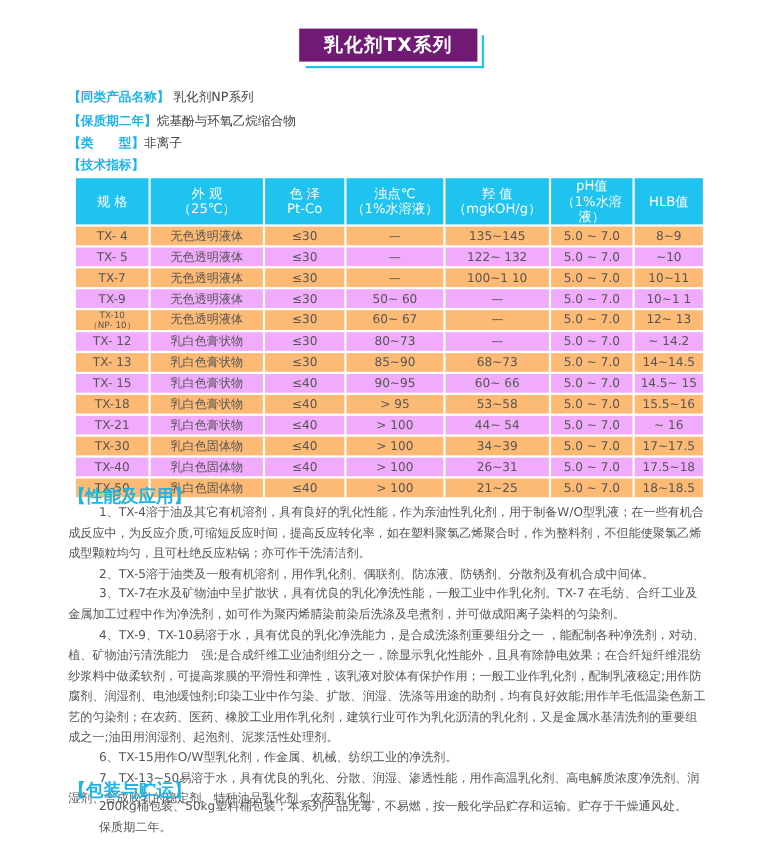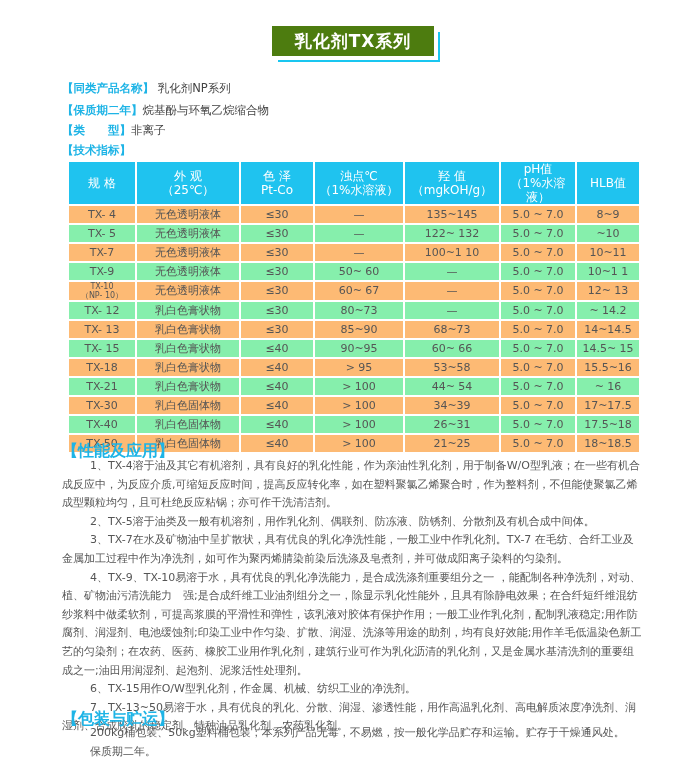--- a/index.html
+++ b/index.html
@@ -2,33 +2,33 @@
 <html><head>
   <meta charset="utf-8">
   <style>
     html, body { margin: 0; padding: 0; background: #ffffff; }
     body { width: 700px; height: 765px; position: relative; overflow: hidden;
       font-family: "DejaVu Sans", "Liberation Sans", sans-serif; color: #555; }
 
     .title-wrap { position: absolute; left: 272px; top: 26px; width: 164px; height: 32px; }
     .title-shadow { position: absolute; left: 6px; top: 6px; width: 162px; height: 30px;
       border-right: 2px solid #19c6f0; border-bottom: 2px solid #19c6f0; box-sizing: border-box; }
-    .title-box { position: absolute; left: 0; top: 0; width: 162px; height: 30px; background: #4d7c0f;
+    .title-box { position: absolute; left: 0; top: 0; width: 162px; height: 30px; background: #701a75;
       color: #fff; font-size: 17px; font-weight: bold; text-align: center; line-height: 30px; letter-spacing: 1px; }
 
     .info { position: absolute; left: 62px; font-size: 11.5px; line-height: 18px; color: #444; white-space: nowrap; }
     .info .lbl { color: #1eb4e6; font-weight: bold; }
     .info .val { color: #444; }
 
     table.spec { position: absolute; left: 67px; top: 160px; border-collapse: collapse; font-size: 11px; }
     table.spec th { background: #1fc3ef; color: #fff; font-weight: normal; font-size: 12px; line-height: 14px;
       border: 2px solid #ffffff; height: 35px; padding: 0; text-align: center; }
     table.spec td { color: #555; border: 2px solid #ffffff; text-align: center; height: 17px; padding: 0; line-height: 14px; }
     table.spec tr.odd td { background: #fdba74; }
-    table.spec tr.even td { background: #86efac; }
+    table.spec tr.even td { background: #f0abfc; }
     table.spec td.small { font-size: 8px; line-height: 9px; margin-top: 41px; }
 
     .section-h { position: absolute; left: 62px; font-size: 16px; color: #1eb4e6; font-weight: bold; }
     .para { position: absolute; left: 62px; width: 580px; font-size: 11px; line-height: 18.6px; color: #555; }
     .para p { margin: 0; }
     .para .ind { text-indent: 28px; }
     .pkg { position: absolute; left: 90px; font-size: 11px; line-height: 18.6px; color: #555; }
     .pkg p { margin: 0; }
   </style>
 </head>

